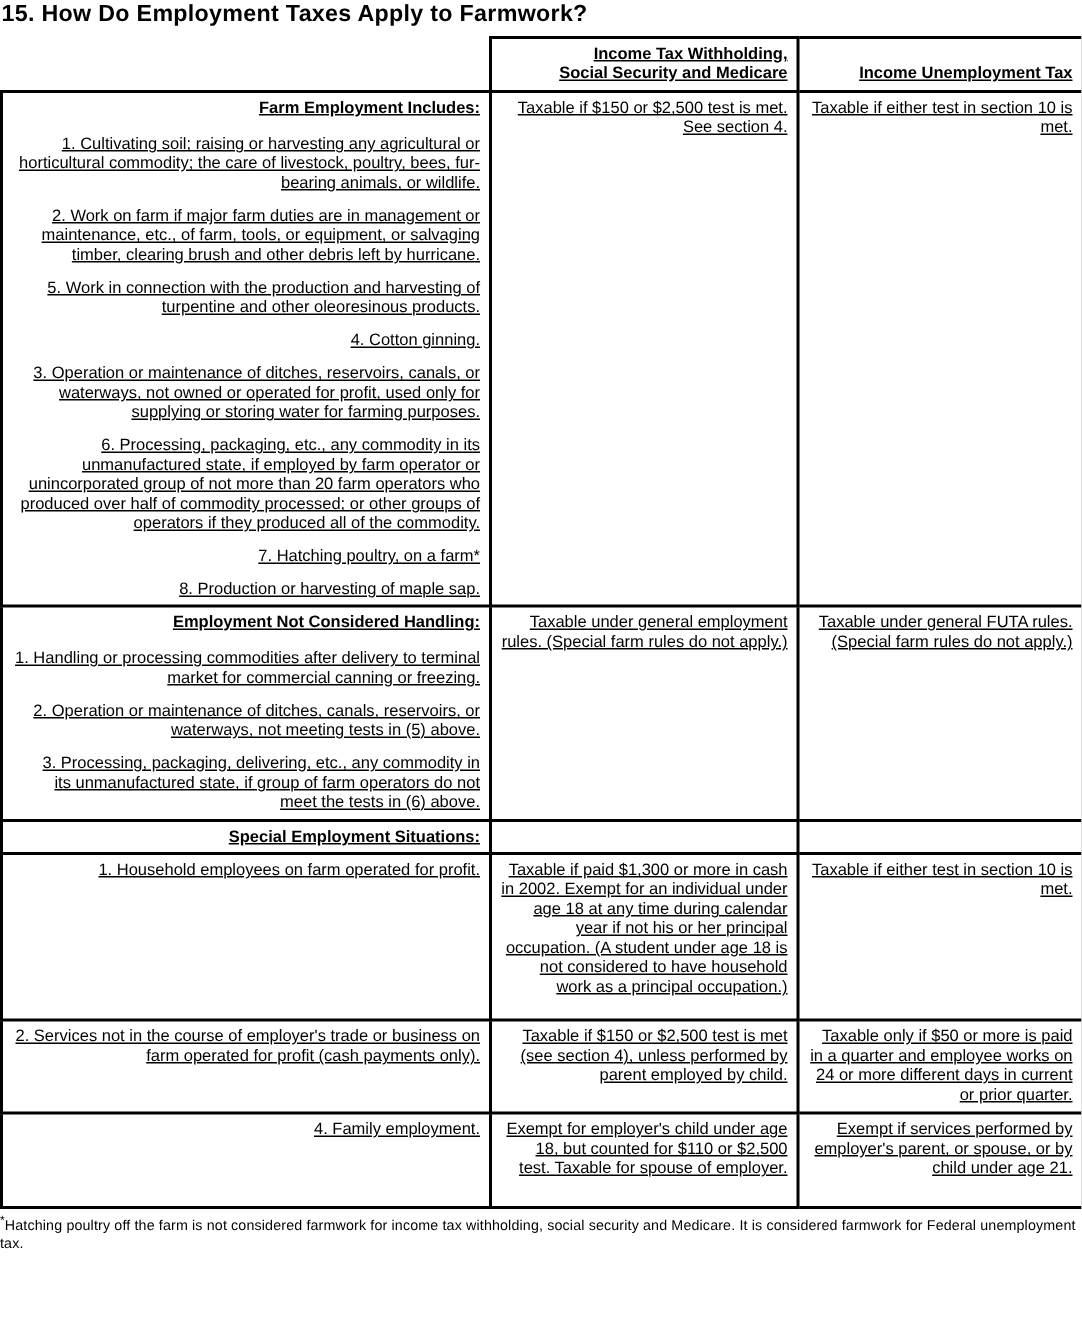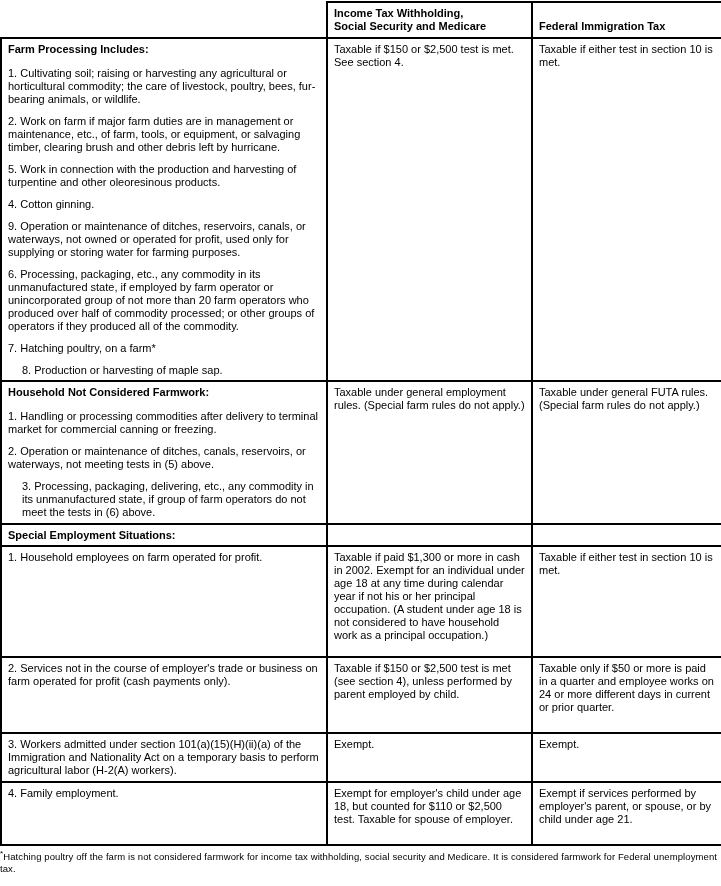--- a/index.html
+++ b/index.html
@@ -31,22 +31,23 @@
   table.tax-table col.c1 { width: 326px; }
   table.tax-table col.c2 { width: 205px; }
   table.tax-table col.c3 { width: 190px; }
   table.tax-table td, table.tax-table th {
     border: 2px solid #000000;
     vertical-align: top;
     padding: 4px 6px 3px 6px;
     font-size: 11px;
     line-height: 13px;
     font-weight: normal;
-    text-align: left;
+    text-align: right;
     overflow: hidden;
+    text-decoration: underline;
   }
   table.tax-table th.blank {
     border: none;
     background: #ffffff;
   }
   table.tax-table th.colhead {
     font-weight: bold;
     vertical-align: bottom;
     white-space: pre-line;
     padding-bottom: 4px;
@@ -67,59 +68,60 @@
     margin: 2px 0 0 0;
     letter-spacing: 0.1px;
   }
   .footnote sup { font-size: 8px; }
 </style>
 </head>
 <body>
 
 <div class="page">
 
+  <h1 class="doc-title">15. How Do Employment Taxes Apply to Farmwork?</h1>
 
   <table class="tax-table">
     <colgroup>
         <col class="c1">
         <col class="c2">
         <col class="c3">
       </colgroup>
 
     <tbody>
         <tr style="height:34px">
       <th class="blank"></th>
       <th class="colhead">Income Tax Withholding,
 Social Security and Medicare</th>
-      <th class="colhead">Federal Immigration Tax</th>
+      <th class="colhead">Income Unemployment Tax</th>
     </tr>
 
     <tr style="height:340px">
       <td>
-        <p class="cell-heading">Farm Processing Includes:</p>
+        <p class="cell-heading">Farm Employment Includes:</p>
         <p class="item">1. Cultivating soil; raising or harvesting any agricultural or horticultural commodity; the care of livestock, poultry, bees, fur-bearing animals, or wildlife.</p>
         <p class="item">2. Work on farm if major farm duties are in management or maintenance, etc., of farm, tools, or equipment, or salvaging timber, clearing brush and other debris left by hurricane.</p>
         <p class="item">5. Work in connection with the production and harvesting of turpentine and other oleoresinous products.</p>
         <p class="item">4. Cotton ginning.</p>
-        <p class="item">9. Operation or maintenance of ditches, reservoirs, canals, or waterways, not owned or operated for profit, used only for supplying or storing water for farming purposes.</p>
+        <p class="item">3. Operation or maintenance of ditches, reservoirs, canals, or waterways, not owned or operated for profit, used only for supplying or storing water for farming purposes.</p>
         <p class="item">6. Processing, packaging, etc., any commodity in its unmanufactured state, if employed by farm operator or unincorporated group of not more than 20 farm operators who produced over half of commodity processed; or other groups of operators if they produced all of the commodity.</p>
         <p class="item">7. Hatching poultry, on a farm*</p>
         <p class="item">8. Production or harvesting of maple sap.</p>
       </td>
       <td>
         <p class="plain">Taxable if $150 or $2,500 test is met. See section 4.</p>
       </td>
       <td>
         <p class="plain">Taxable if either test in section 10 is met.</p>
       </td>
     </tr>
 
     <tr style="height:143px">
       <td>
-        <p class="cell-heading">Household Not Considered Farmwork:</p>
+        <p class="cell-heading">Employment Not Considered Handling:</p>
         <p class="item">1. Handling or processing commodities after delivery to terminal market for commercial canning or freezing.</p>
         <p class="item">2. Operation or maintenance of ditches, canals, reservoirs, or waterways, not meeting tests in (5) above.</p>
         <p class="item">3. Processing, packaging, delivering, etc., any commodity in its unmanufactured state, if group of farm operators do not meet the tests in (6) above.</p>
       </td>
       <td>
         <p class="plain">Taxable under general employment rules. (Special farm rules do not apply.)</p>
       </td>
       <td>
         <p class="plain">Taxable under general FUTA rules. (Special farm rules do not apply.)</p>
       </td>
@@ -138,43 +140,32 @@
         <p class="plain">1. Household employees on farm operated for profit.</p>
       </td>
       <td>
         <p class="plain">Taxable if paid $1,300 or more in cash in 2002. Exempt for an individual under age 18 at any time during calendar year if not his or her principal occupation. (A student under age 18 is not considered to have household work as a principal occupation.)</p>
       </td>
       <td>
         <p class="plain">Taxable if either test in section 10 is met.</p>
       </td>
     </tr>
 
-    <tr style="height:76px">
+    <tr style="height:62px">
       <td>
         <p class="plain">2. Services not in the course of employer's trade or business on farm operated for profit (cash payments only).</p>
       </td>
       <td>
         <p class="plain">Taxable if $150 or $2,500 test is met (see section 4), unless performed by parent employed by child.</p>
       </td>
       <td>
         <p class="plain">Taxable only if $50 or more is paid in a quarter and employee works on 24 or more different days in current or prior quarter.</p>
       </td>
     </tr>
 
-    <tr style="height:49px">
-      <td>
-        <p class="plain">3. Workers admitted under section 101(a)(15)(H)(ii)(a) of the Immigration and Nationality Act on a temporary basis to perform agricultural labor (H-2(A) workers).</p>
-      </td>
-      <td>
-        <p class="plain">Exempt.</p>
-      </td>
-      <td>
-        <p class="plain">Exempt.</p>
-      </td>
-    </tr>
 
     <tr style="height:63px">
       <td>
         <p class="plain">4. Family employment.</p>
       </td>
       <td>
         <p class="plain">Exempt for employer's child under age 18, but counted for $110 or $2,500 test. Taxable for spouse of employer.</p>
       </td>
       <td>
         <p class="plain">Exempt if services performed by employer's parent, or spouse, or by child under age 21.</p>

